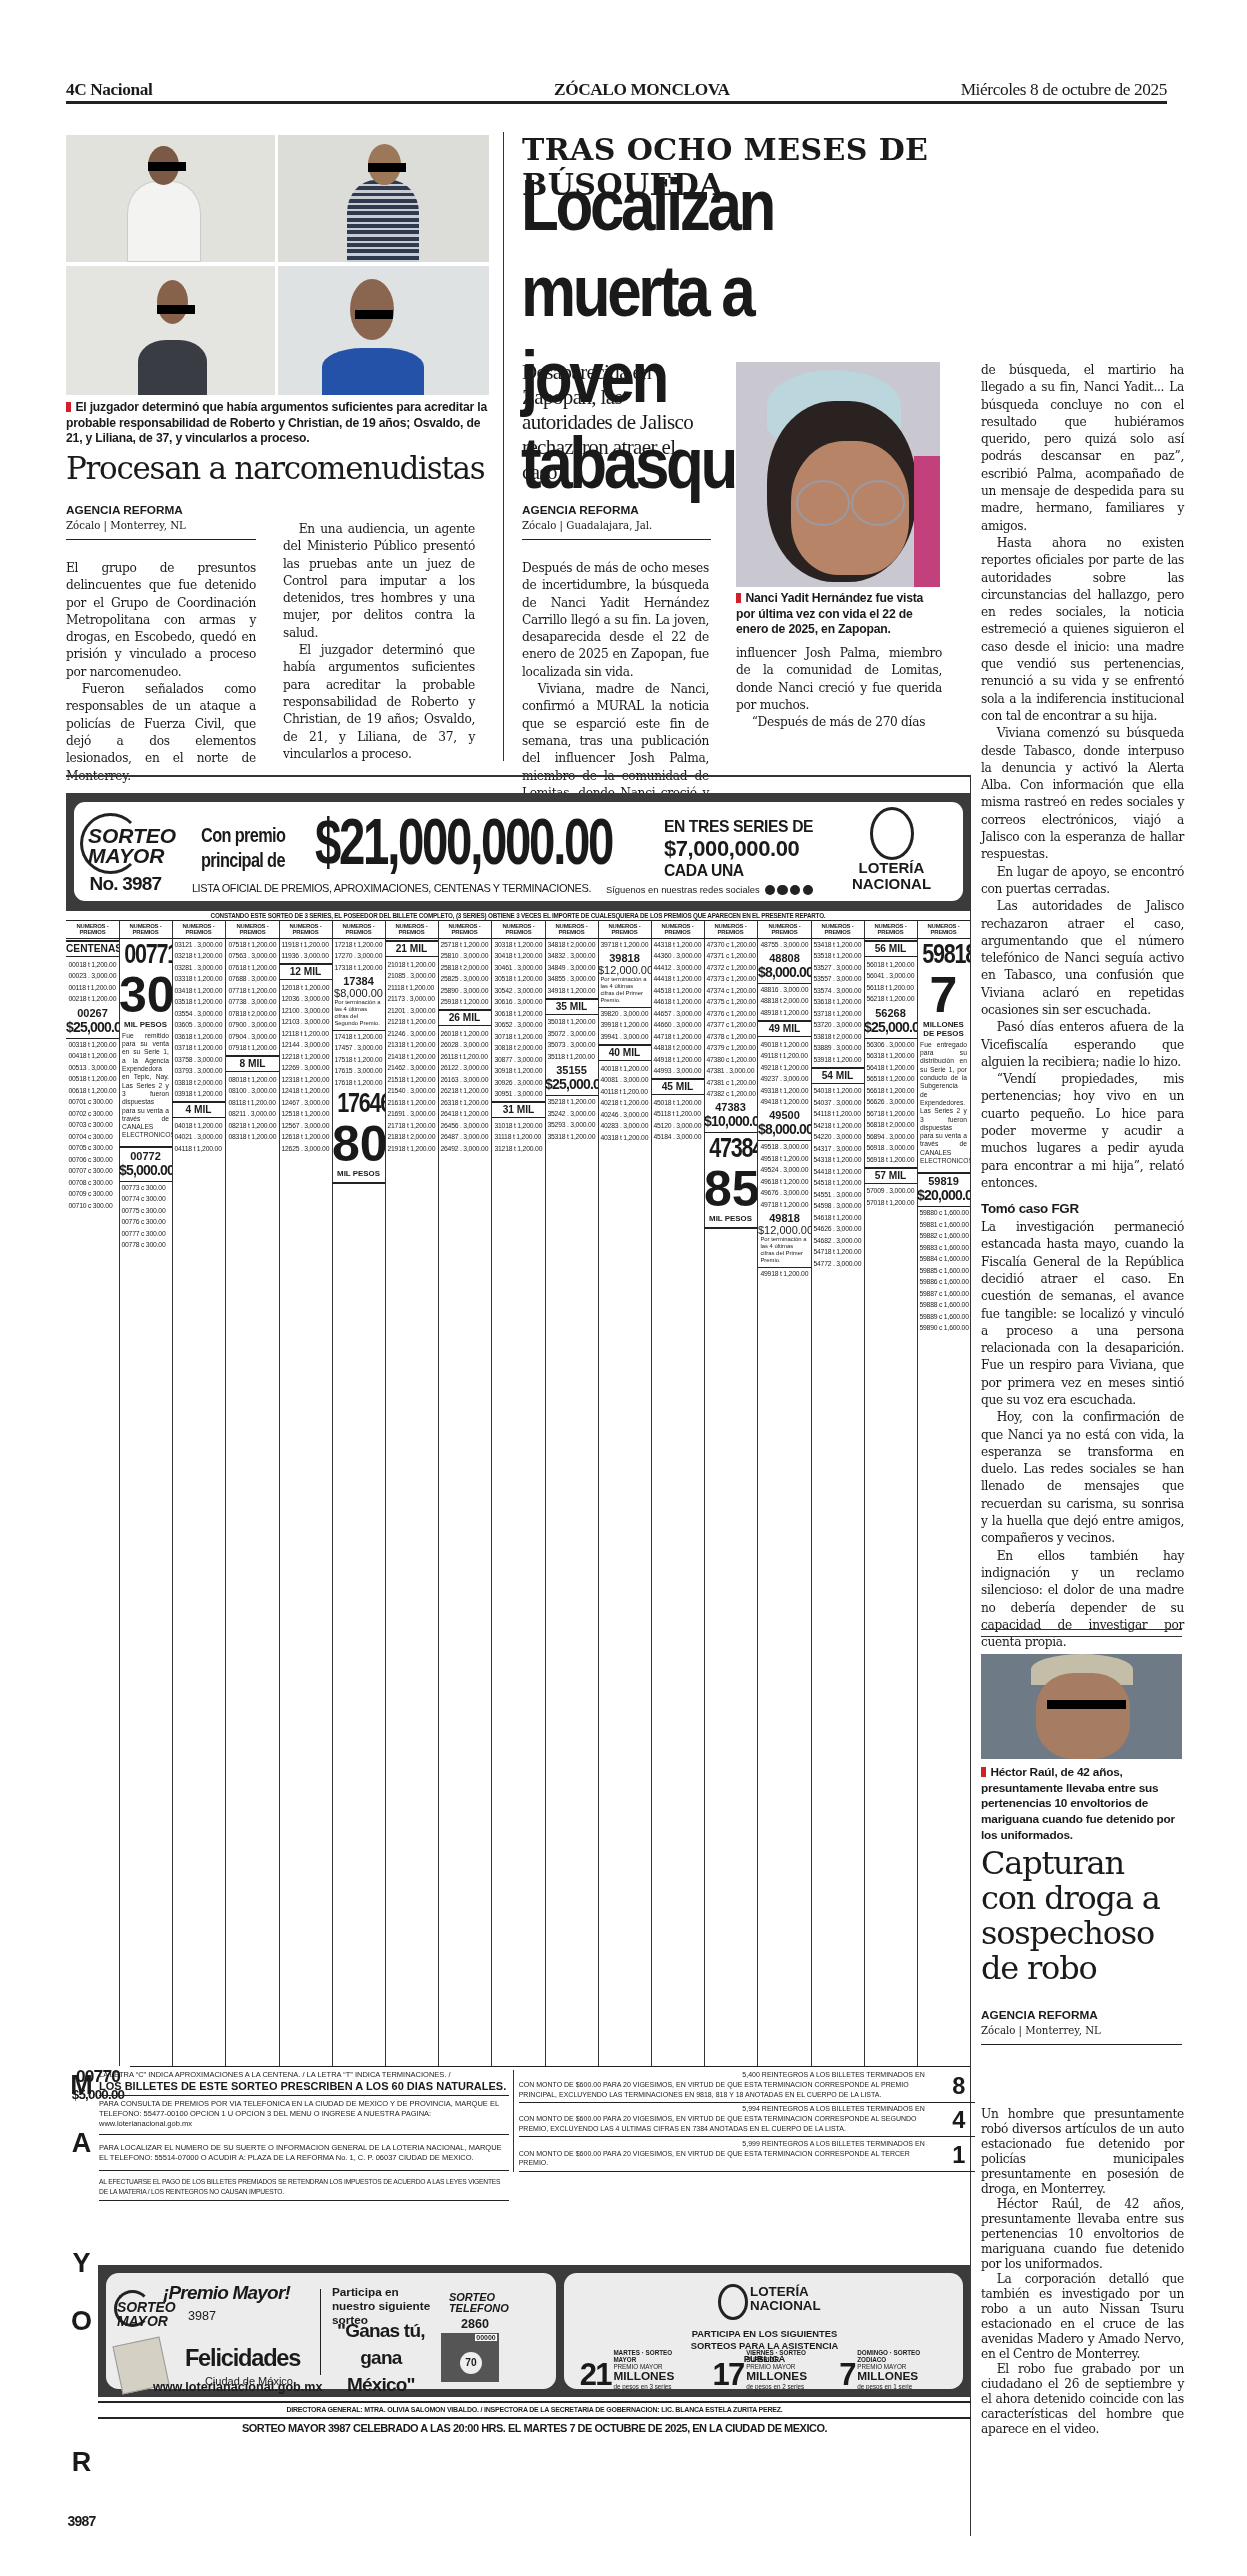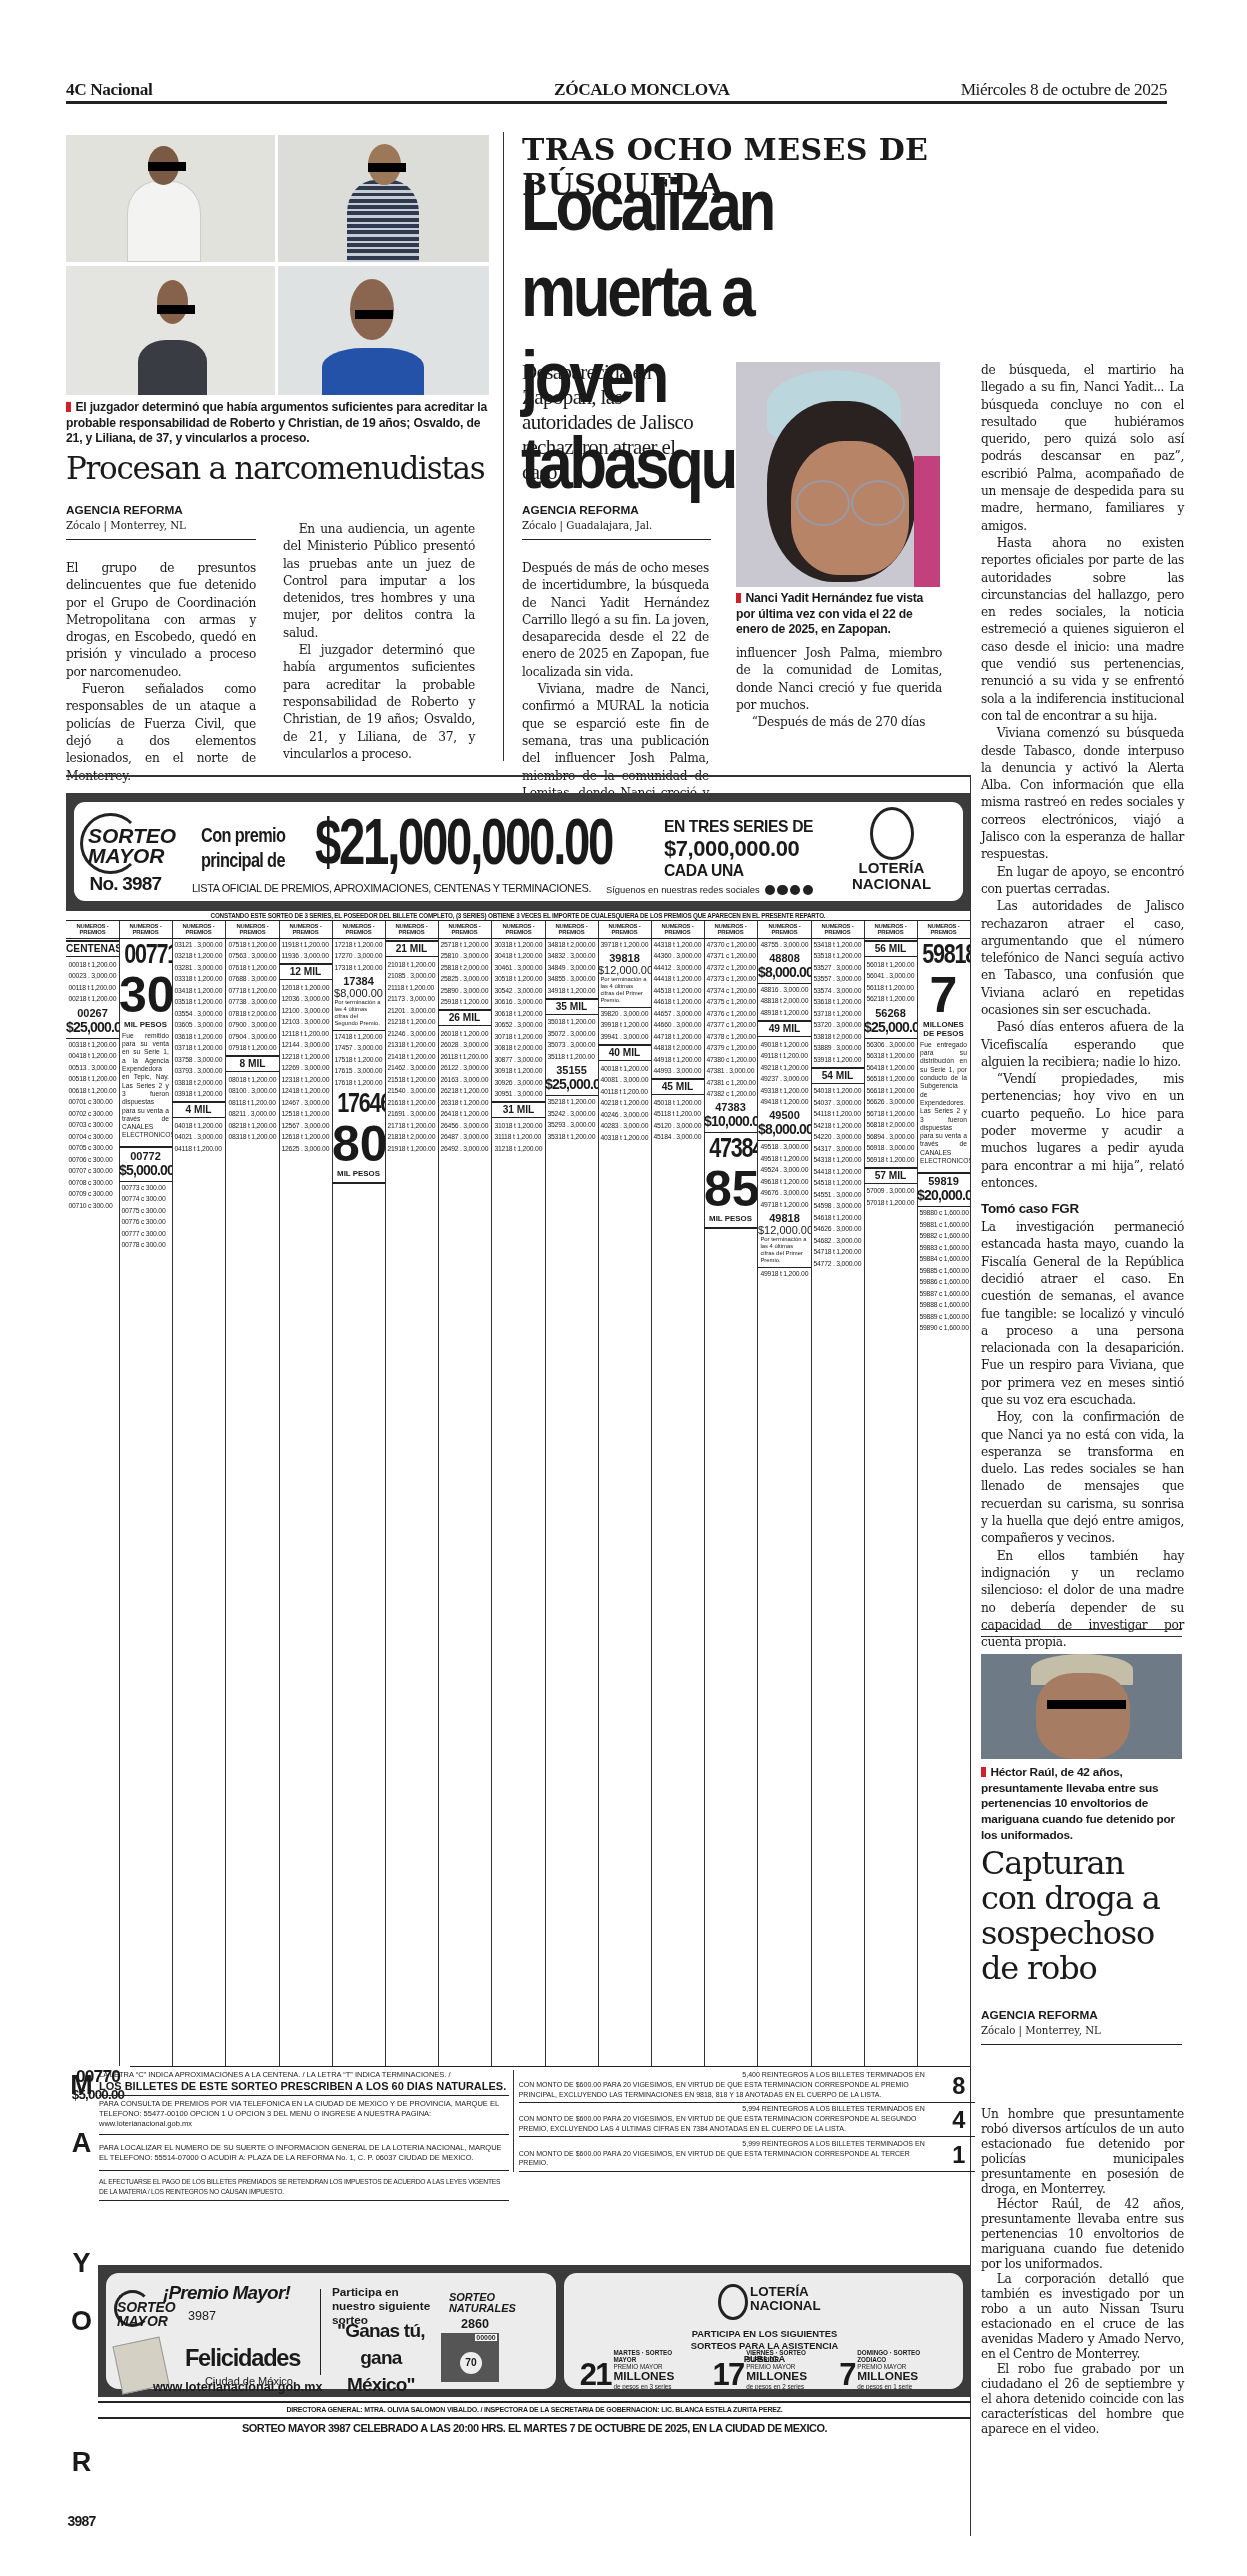--- a/index.html
+++ b/index.html
@@ -676,21 +676,21 @@
     <div class="cond" style="position:absolute;left:99px;top:102px;font-size:11px;">Ciudad de México</div>
     <div style="position:absolute;left:214px;top:15.7px;width:1.6px;height:86px;background:#222;"></div>
     <div class="cond" style="position:absolute;left:226px;top:12.6px;width:102px;font-weight:bold;font-size:11.8px;line-height:14px;">Participa en nuestro siguiente sorteo</div>
     <div class="cond" style="position:absolute;left:228px;top:44px;width:94px;text-align:center;font-weight:bold;font-size:19px;line-height:27px;letter-spacing:-0.8px;">
       <div>"Ganas tú,</div>
       <div>gana</div>
       <div>México"</div>
     </div>
     <div class="sans" style="position:absolute;left:343px;top:19px;font-weight:bold;font-style:italic;font-size:11px;line-height:11px;">
       <div>SORTEO</div>
-      <div>NATURALES</div>
+      <div>TELEFONO</div>
     </div>
     <div class="cond" style="position:absolute;left:355px;top:44px;font-weight:bold;font-size:12.6px;">2860</div>
     <div style="position:absolute;left:335px;top:60px;width:58px;height:49px;background:#555;">
       <div class="sans" style="position:absolute;right:1.6px;top:1.6px;background:#fff;font-size:7px;font-weight:bold;padding:0 1.6px;">00000</div>
       <div class="sans" style="position:absolute;left:19px;top:19px;width:22px;height:22px;border-radius:50%;background:#eee;text-align:center;line-height:22px;font-weight:bold;font-size:10.2px;">70</div>
     </div>
     <div class="cond" style="position:absolute;left:47px;top:107px;font-weight:bold;font-size:12.6px;">www.loterianacional.gob.mx</div>
   </div>
   <div class="promo-box" style="left:466px;width:399px;">
     <div style="position:absolute;left:154px;top:11px;width:23.6px;height:30px;border:3.1px solid #222;border-radius:50%;"></div>

